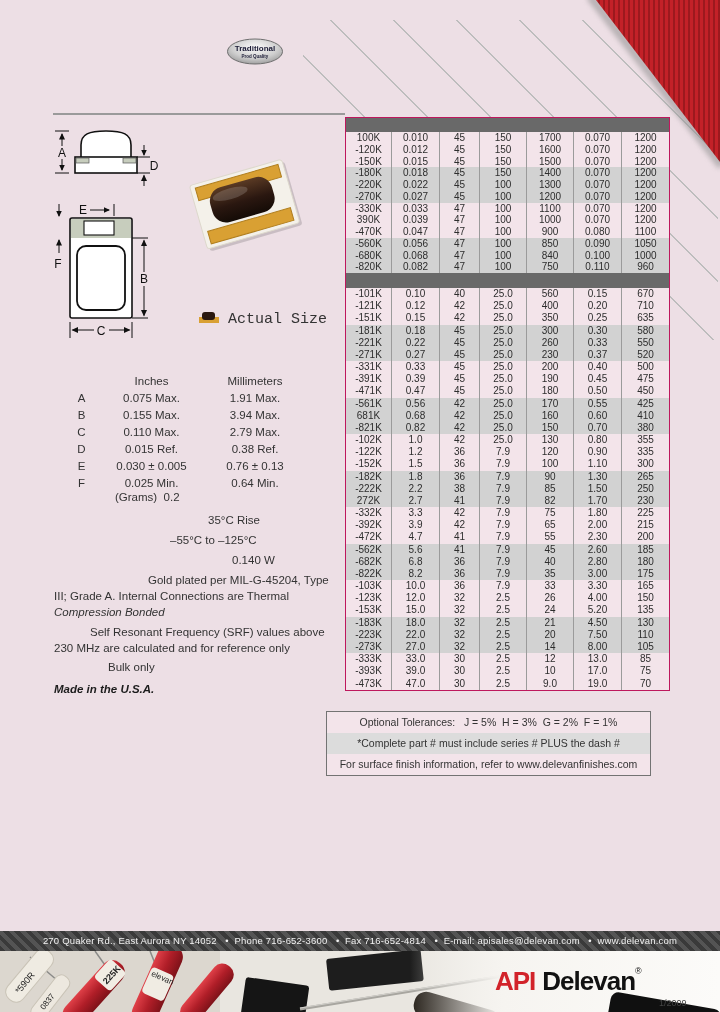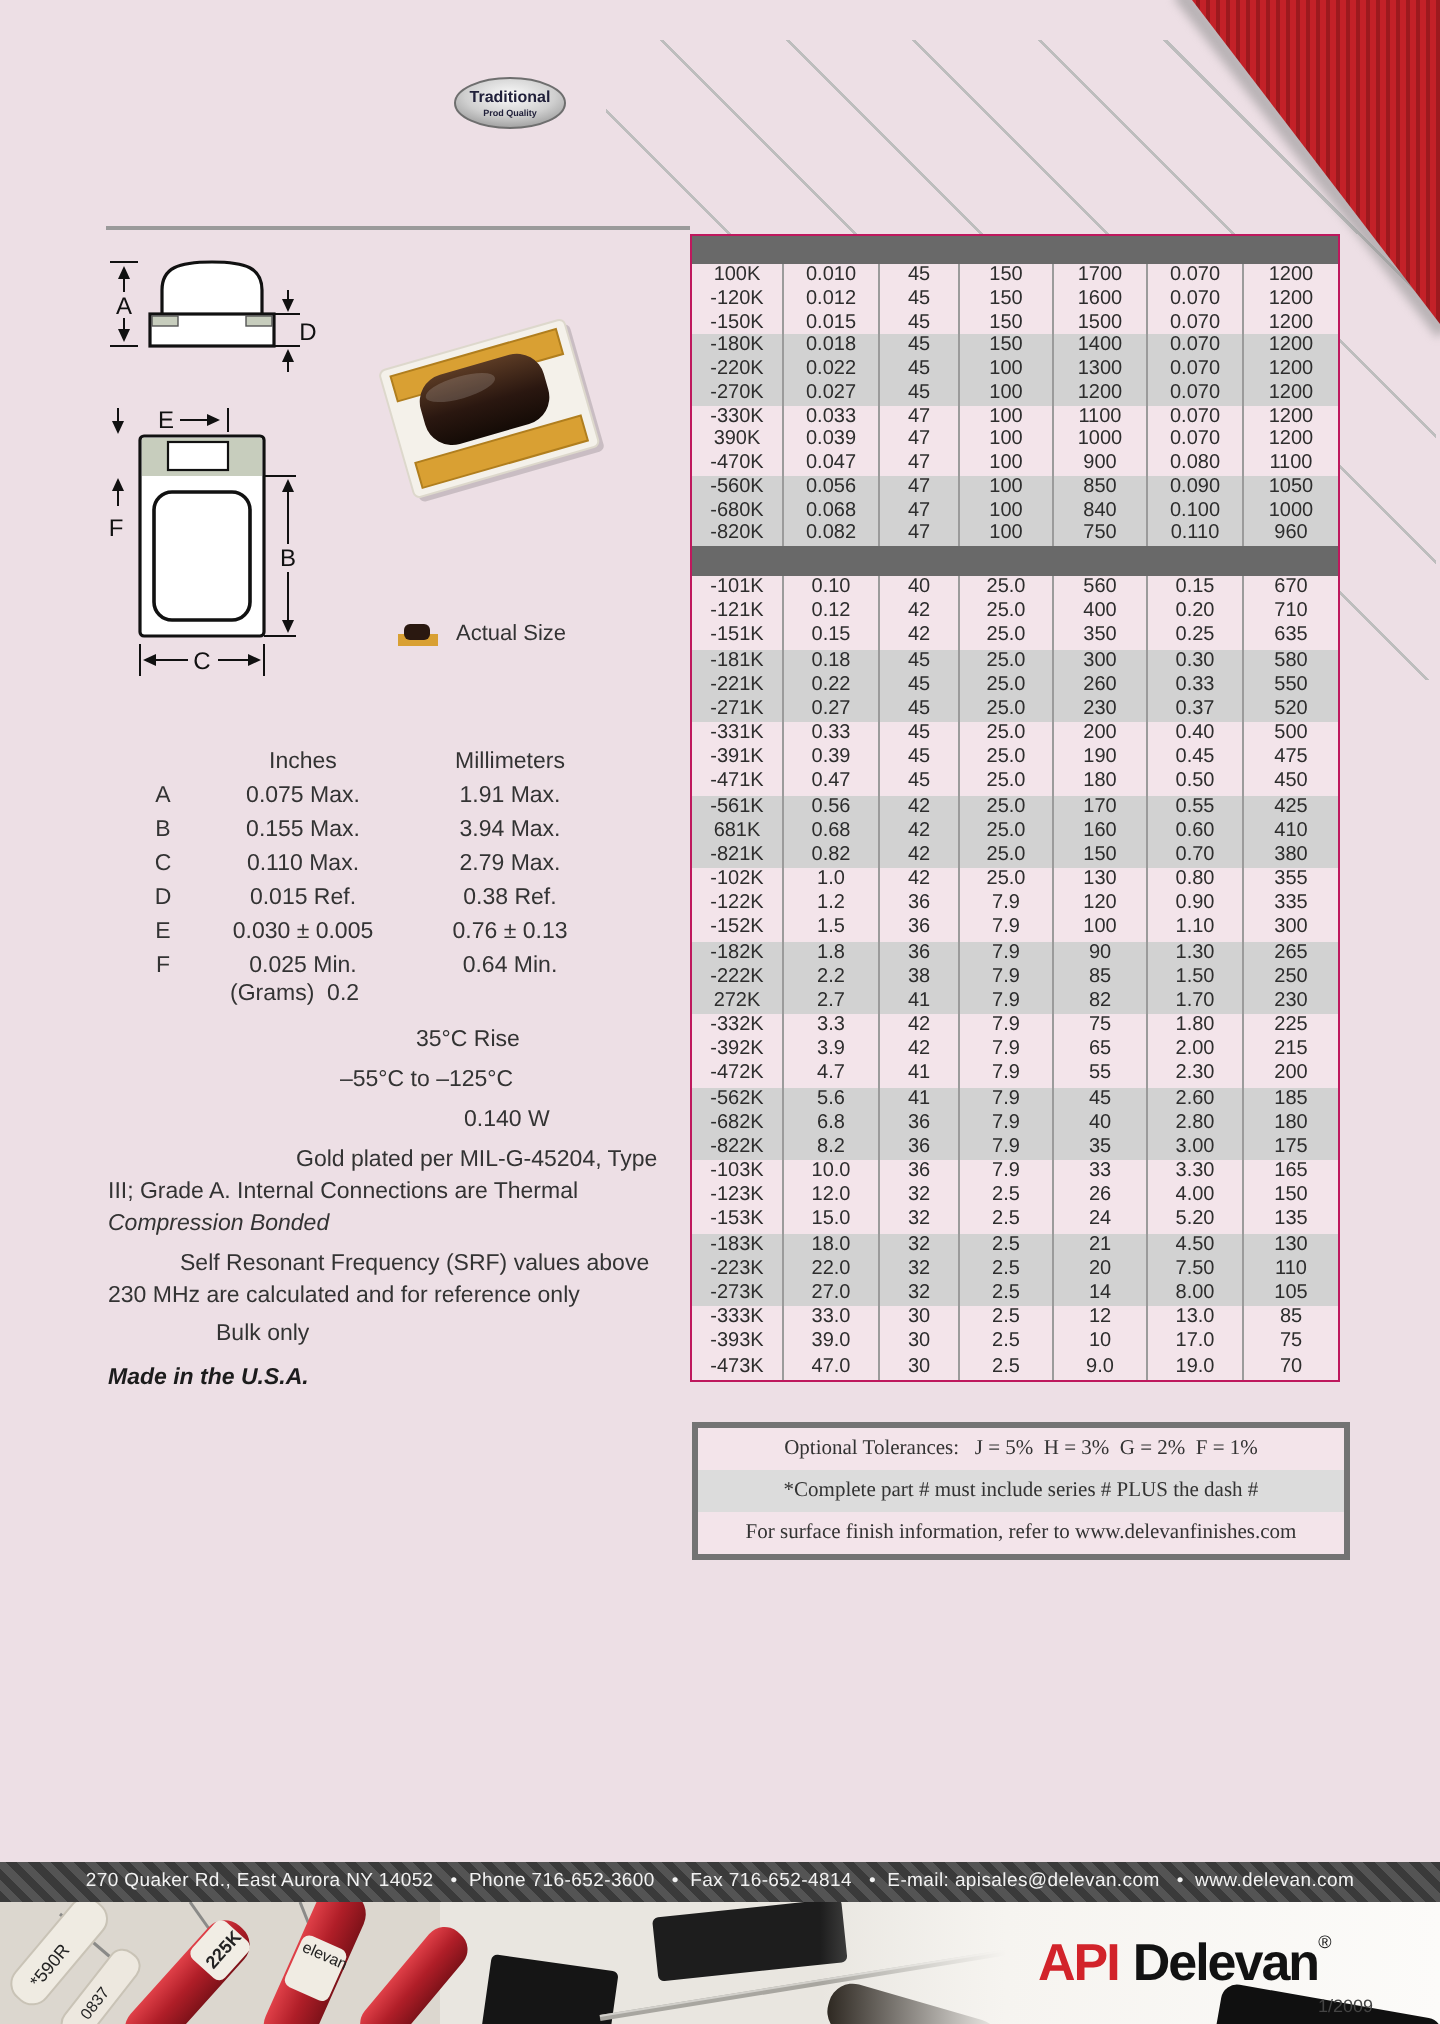--- a/index.html
+++ b/index.html
@@ -35,33 +35,33 @@
   .thead-bar{height:14px;background:#696969;}
   .tsep{height:15px;background:#696969;}
   .trow{display:grid;grid-template-columns:45px 48px 40px 47px 47px 48px 48px;}
   .b1 .trow{height:11.75px;line-height:11.75px;}
   .b2 .trow{height:12.18px;line-height:12.18px;}
   .trow.p{background:#F3E4EA;}
   .trow.g{background:#D2D2D2;}
   .tcell{font-size:10px;text-align:center;color:#2D2D2D;overflow:hidden;}
   .tcell + .tcell{border-left:1px solid #9B9B9B;}
   
-  #notes{position:absolute;left:346px;top:711px;width:323px;border:3px solid #737373;font-family:Liberation Serif, serif;}
+  #notes{position:absolute;left:326px;top:711px;width:323px;border:1px solid #737373;}
   #notes .nrow{height:21px;line-height:21px;text-align:center;font-size:10.5px;color:#333;}
   #notes .nrow:nth-child(1){background:#F3E4EA;}
   #notes .nrow:nth-child(2){background:#DCDCDC;}
   #notes .nrow:nth-child(3){background:#F3E4EA;}
   
   #address-bar{
     position:absolute;left:0;top:931px;width:720px;height:20px;
     background:repeating-linear-gradient(45deg,#3A3A3A 0 4px,#545454 4px 8px);
     color:#F2F2F2;font-size:9.5px;text-align:center;line-height:20px;letter-spacing:.2px;
   }
   #photo-strip{position:absolute;left:0;top:951px;width:720px;height:61px;}
-  #logo{position:absolute;left:495px;top:966px;white-space:nowrap;margin-left:24px;}
+  #logo{position:absolute;left:495px;top:966px;white-space:nowrap;}
   #logo .api{font-size:26px;font-weight:bold;color:#D2232A;letter-spacing:-1px;margin-right:7px;}
   #logo .delevan{font-size:26px;font-weight:bold;color:#121212;letter-spacing:-1px;}
   #logo .reg{font-size:9px;vertical-align:top;color:#121212;}
   #date-code{position:absolute;left:659px;top:998px;font-size:9px;color:#444;}
   svg text{font-family:"Liberation Sans",sans-serif;}
 </style>
 </head>
 <body>
 
 <div id="page">
@@ -158,21 +158,21 @@
       <rect x="30" y="71" width="86" height="13" fill="#D9A033" stroke="#B07E1E"></rect>
       <rect x="40" y="32" width="64" height="36" rx="14" fill="url(#bodyGrad)"></rect>
       <ellipse cx="62" cy="41" rx="18" ry="5.5" fill="rgba(255,255,255,0.16)"></ellipse>
     </g>
   </svg>
 
   <svg class="abs" style="left:198px;top:309px;" width="26" height="16" viewBox="0 0 26 16">
     <rect x="1" y="8" width="20" height="6" fill="#D9A033"></rect>
     <rect x="4" y="3" width="13" height="8" rx="3" fill="#2A1810"></rect>
   </svg>
-  <div class="abs" style="left:228px;top:311px;font-size:11px;color:#333;">Actual Size</div>
+  <div class="abs" style="left:228px;top:311px;font-size:15px;color:#333;font-family:Liberation Mono, monospace;">Actual Size</div>
 
   <div id="dims">
     <div class="drow dhead">
       <span></span>
       <span>Inches</span>
       <span>Millimeters</span>
     </div>
     <div class="drow">
       <span>A</span>
       <span>0.075 Max.</span>

